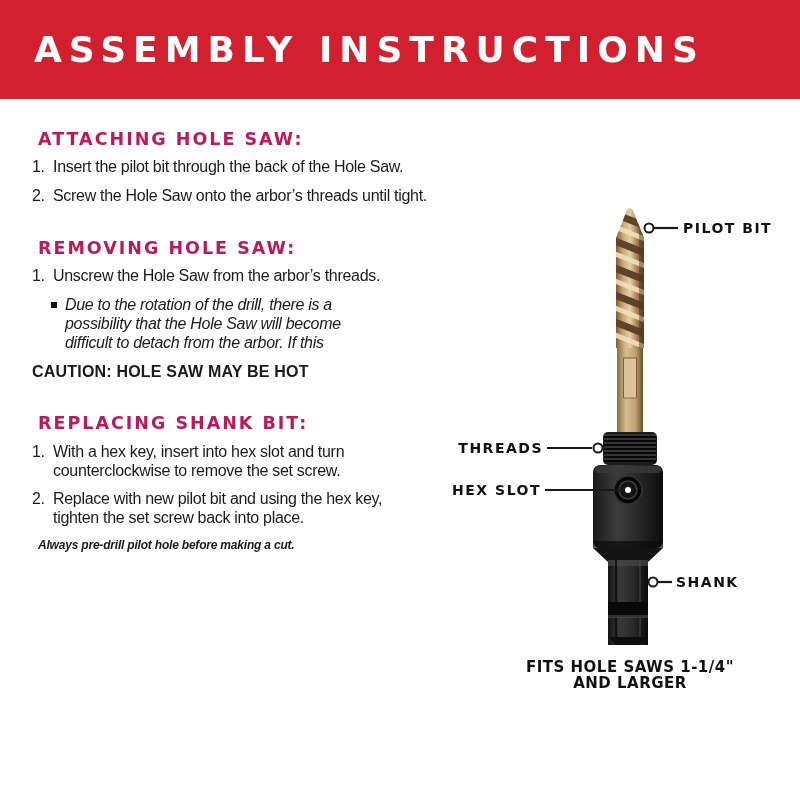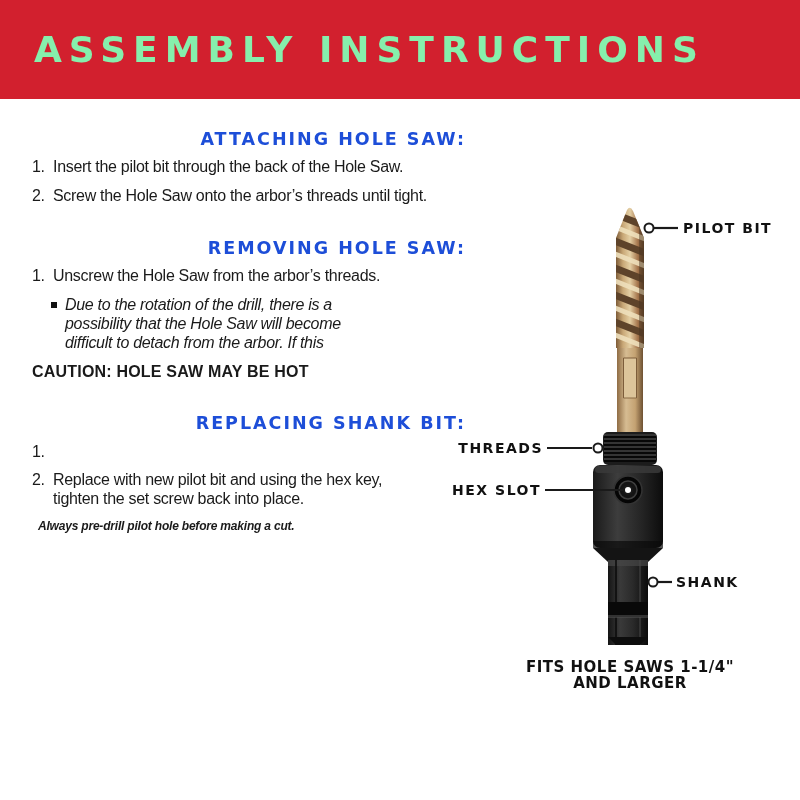--- a/index.html
+++ b/index.html
@@ -6,28 +6,28 @@
   body{
     width:800px;height:800px;background:#ffffff;position:relative;overflow:hidden;
     font-family:"Liberation Sans",sans-serif;color:#1a1a1a;
     -webkit-font-smoothing:antialiased;
   }
   .banner{
     position:absolute;left:0;top:0;width:800px;height:99px;background:#D2202E;
     display:flex;align-items:center;
   }
   .banner h1{
-    margin:0 0 0 34px;color:#86efac;
+    margin:0 0 0 34px;color:#ffffff;
     font-family:"DejaVu Sans",sans-serif;font-weight:bold;
     font-size:36px;letter-spacing:7px;white-space:nowrap;line-height:1;
   }
   .col-left{position:absolute;left:32px;top:130px;width:434px;}
   .sec-heading{
     margin:0 0 0 6px;font-family:"DejaVu Sans",sans-serif;font-weight:bold;
-    font-size:17.5px;letter-spacing:2px;line-height:18px;color:#1d4ed8;white-space:nowrap;text-align:right;
+    font-size:17.5px;letter-spacing:2px;line-height:18px;color:#be185d;white-space:nowrap;
   }
   .h-removing{margin-top:34px;}
   .h-replacing{margin-top:33px;}
   .step{display:flex;font-size:16px;letter-spacing:-0.3px;line-height:19px;}
   .step .num{width:21px;flex:0 0 21px;}
   .step.s-a1{margin-top:9px;}
   .step.s-a2{margin-top:10px;}
   .step.s-r1{margin-top:9px;}
   .step.s-p1{margin-top:10px;}
   .step.s-p2{margin-top:9px;}
@@ -91,20 +91,24 @@
           <span>Due to the rotation of the drill, there is a</span>
           <span>possibility that the Hole Saw will become</span>
           <span>difficult to detach from the arbor. If this</span>
         </div>
       </div>
       <div class="caution">CAUTION: HOLE SAW MAY BE HOT</div>
 
       <h2 class="sec-heading h-replacing">REPLACING SHANK BIT:</h2>
       <div class="step s-p1">
         <span class="num">1.</span>
+        <span>
+          <span class="nowrap" style="display:block">With a hex key, insert into hex slot and turn</span>
+          <span class="nowrap" style="display:block">counterclockwise to remove the set screw.</span>
+        </span>
       </div>
       <div class="step s-p2">
         <span class="num">2.</span>
         <span>
           <span class="nowrap" style="display:block">Replace with new pilot bit and using the hex key,</span>
           <span class="nowrap" style="display:block">tighten the set screw back into place.</span>
         </span>
       </div>
       <div class="footnote">Always pre-drill pilot hole before making a cut.</div>
 

